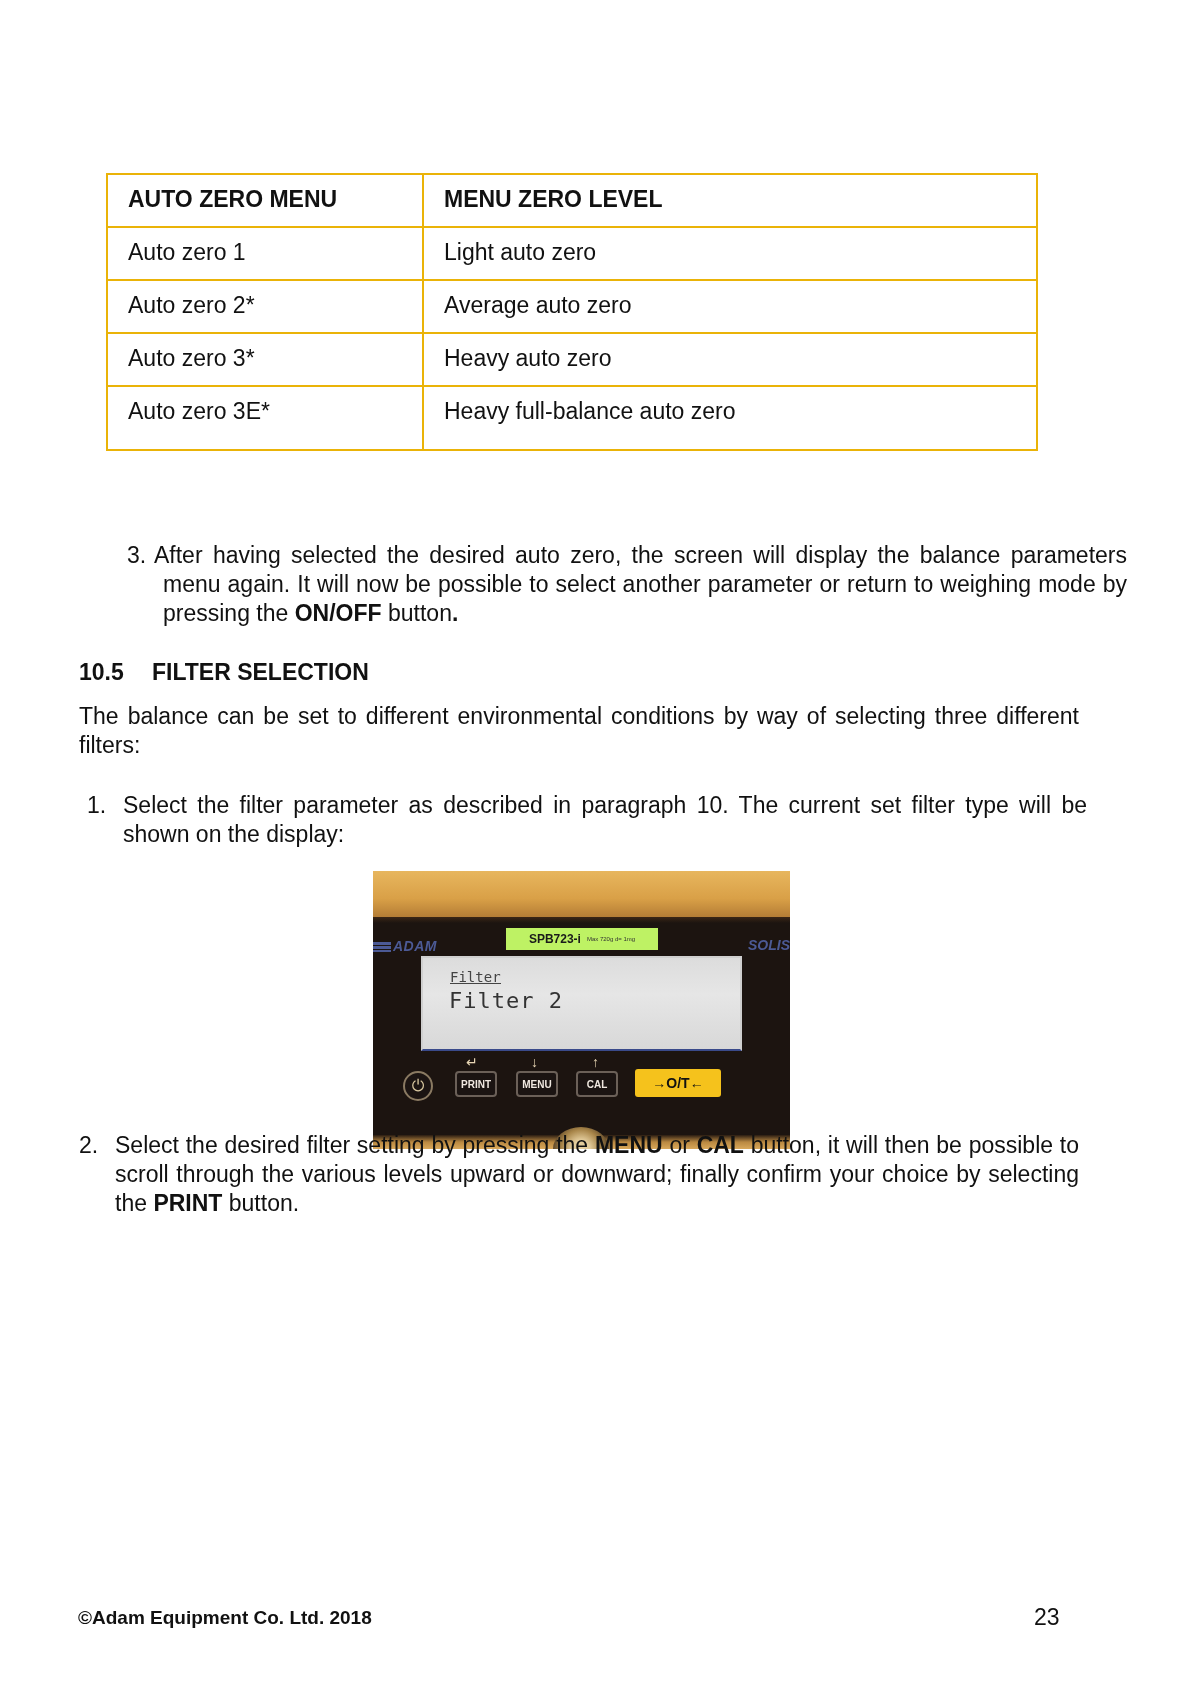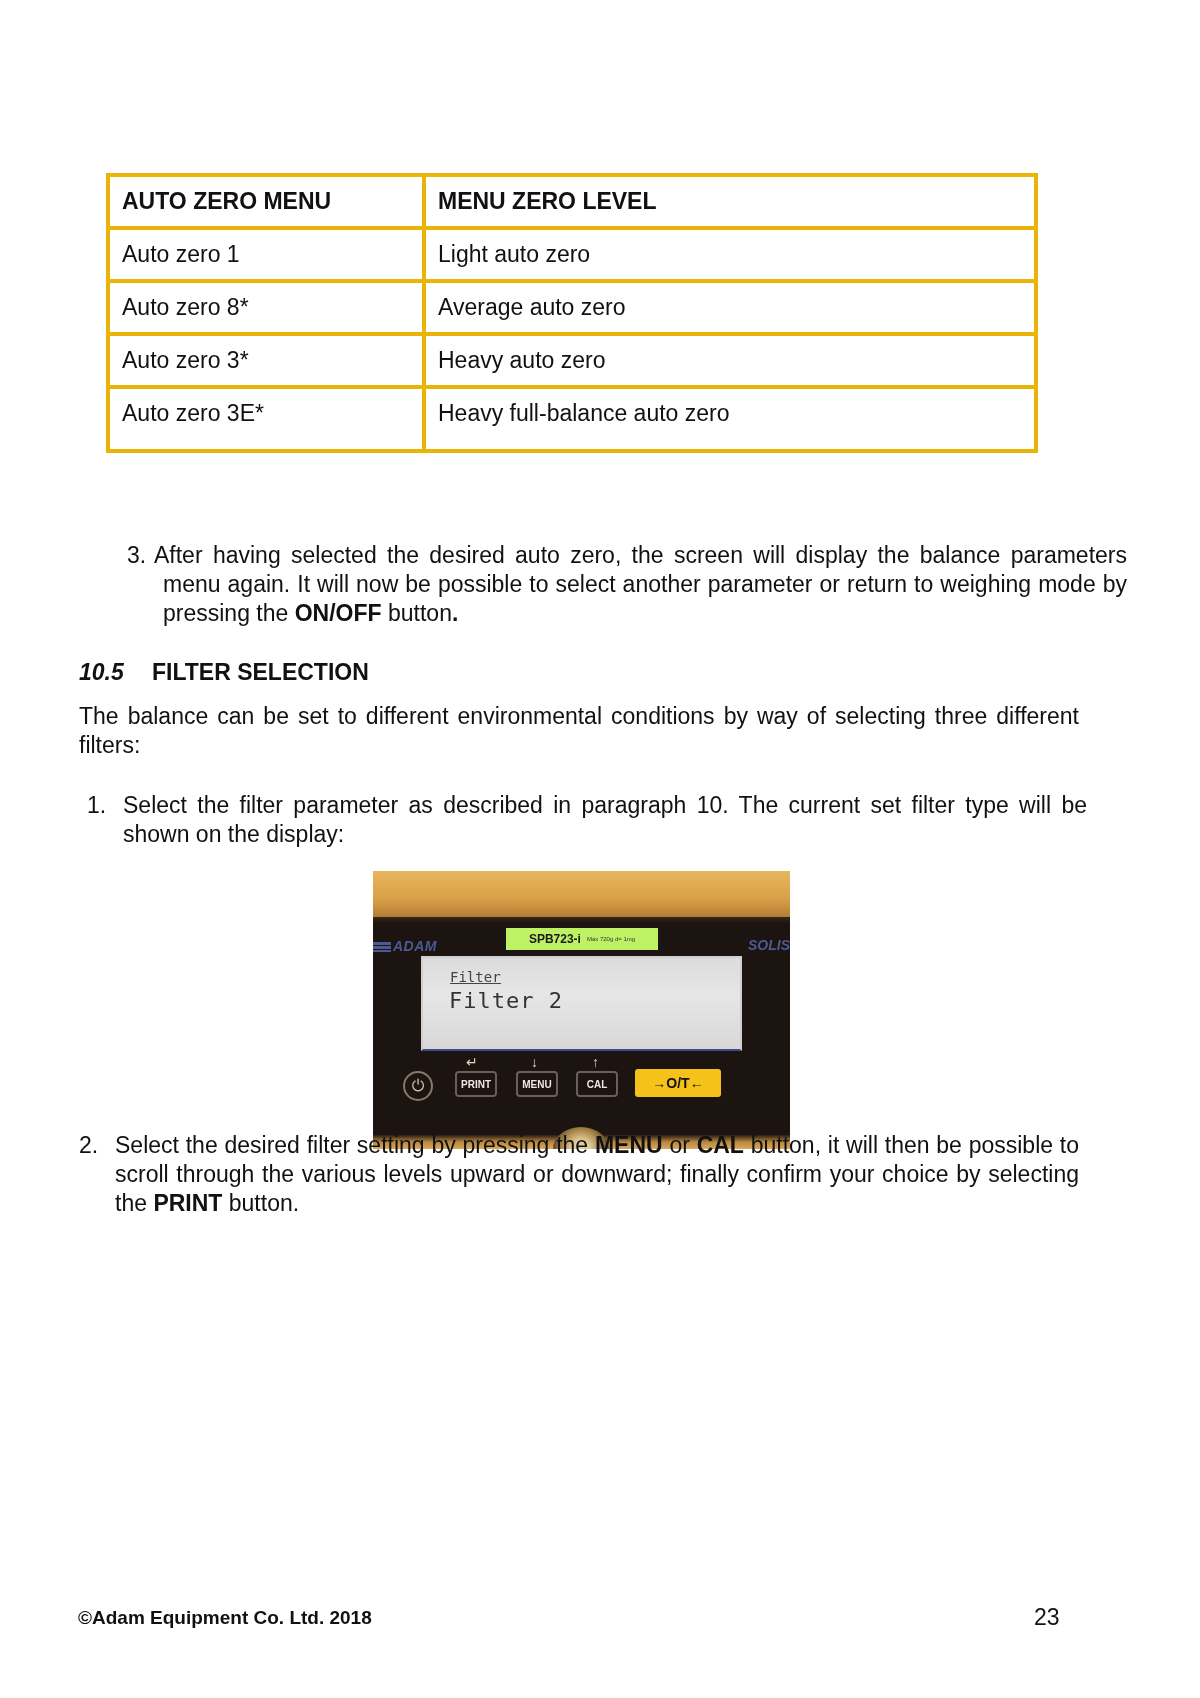--- a/index.html
+++ b/index.html
@@ -13,24 +13,24 @@
 
     
     .az-table {
       position: absolute;
       left: 106px; top: 173px;
       width: 932px;
       border-collapse: collapse;
       font-size: 23px;
     }
     .az-table td, .az-table th {
-      border: 4px solid #eab308;
+      border: 2px solid #eab308;
       text-align: left;
       vertical-align: top;
-      padding: 11px 8px 0 12px;
+      padding: 11px 8px 0 20px;
       height: 53px;
       font-weight: normal;
     }
     .az-table th { font-weight: bold; }
     .az-table .col1 { width: 316px; }
     .az-table tr.last td { height: 64px; }
 
     
     .para {
       position: absolute;
@@ -44,21 +44,21 @@
     .hanging { padding-left: 36px; text-indent: -36px; }
     .num { display: inline-block; width: 36px; text-indent: 0; }
     .num-tight { display: inline-block; width: 27px; text-indent: 0; }
 
     .heading {
       position: absolute;
       left: 79px; top: 659px;
       font-size: 23px;
       font-weight: bold;
     }
-    .heading .sec-num { display: inline-block; width: 73px; font-style: italic; }
+    .heading .sec-num { display: inline-block; width: 73px; }
 
     
     .photo {
       position: absolute;
       left: 373px; top: 847px;
       width: 417px; height: 278px;
       background: #1c1410;
       overflow: hidden;
       margin-top: 24px;
     }
@@ -173,21 +173,21 @@
   <tbody>
       <tr>
     <th class="col1">AUTO ZERO MENU</th>
     <th>MENU ZERO LEVEL</th>
   </tr>
   <tr>
     <td class="col1">Auto zero 1</td>
     <td>Light auto zero</td>
   </tr>
   <tr>
-    <td class="col1">Auto zero 8*</td>
+    <td class="col1">Auto zero 2*</td>
     <td>Average auto zero</td>
   </tr>
   <tr>
     <td class="col1">Auto zero 3*</td>
     <td>Heavy auto zero</td>
   </tr>
   <tr class="last">
     <td class="col1">Auto zero 3E*</td>
     <td>Heavy full-balance auto zero</td>
   </tr>

